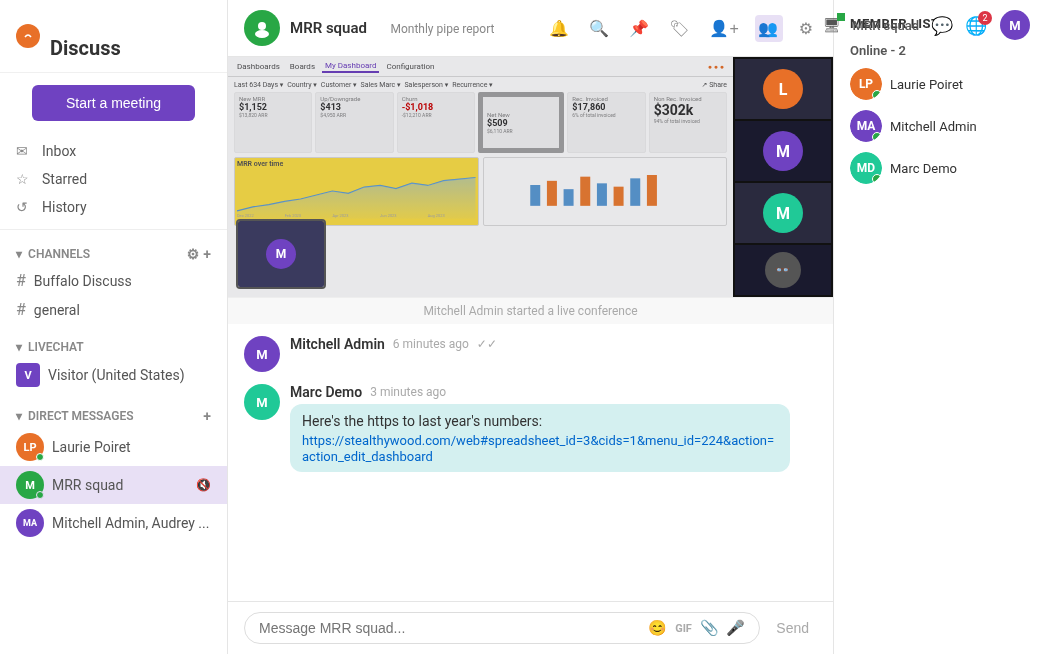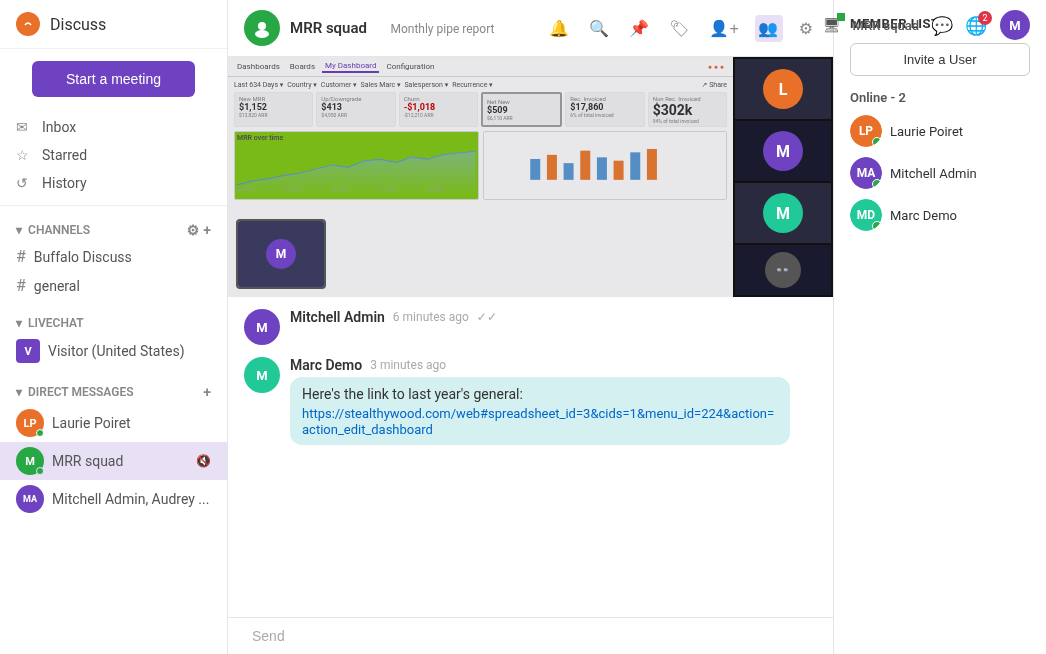--- a/index.html
+++ b/index.html
@@ -2,21 +2,21 @@
 <html><head>
   <meta charset="utf-8">
   <style>
     * { box-sizing: border-box; margin: 0; padding: 0; }
     body { font-family: -apple-system, BlinkMacSystemFont, 'Segoe UI', Roboto, sans-serif; font-size: 14px; background: #fff; display: flex; height: 654px; width: 1046px; overflow: hidden; }
 
     
     .sidebar { width: 228px; background: #fff; border-right: 1px solid #e5e5e5; display: flex; flex-direction: column; flex-shrink: 0; }
     .sidebar-header { padding: 12px 16px; display: flex; align-items: center; gap: 10px; border-bottom: 1px solid #f0f0f0; }
     .sidebar-logo { width: 24px; height: 24px; background: #e87028; border-radius: 50%; display: flex; align-items: center; justify-content: center; }
-    .sidebar-app-name { font-size: 16px; font-weight: 400; color: #333; }
+    .sidebar-app-name { font-size: 20px; font-weight: 700; color: #333; margin-top: 24px; }
     .start-meeting-btn { margin: 12px 32px; background: #6f42c1; color: #fff; border: none; border-radius: 6px; padding: 10px 16px; font-size: 14px; font-weight: 500; cursor: pointer; text-align: center; }
     .sidebar-nav { padding: 4px 0; }
     .sidebar-nav-item { display: flex; align-items: center; gap: 10px; padding: 6px 16px; cursor: pointer; color: #555; font-size: 14px; }
     .sidebar-nav-item .nav-icon { font-size: 14px; color: #888; width: 16px; }
     .sidebar-section { padding: 8px 0 4px; }
     .sidebar-section-header { display: flex; align-items: center; justify-content: space-between; padding: 4px 16px; color: #888; font-size: 12px; font-weight: 600; text-transform: uppercase; }
     .sidebar-section-header-left { display: flex; align-items: center; gap: 6px; cursor: pointer; }
     .sidebar-section-header .actions { display: flex; gap: 4px; }
     .sidebar-section-header .actions span { cursor: pointer; font-size: 14px; color: #888; }
     .sidebar-channel-item { display: flex; align-items: center; gap: 8px; padding: 5px 16px; cursor: pointer; color: #555; font-size: 14px; }
@@ -253,39 +253,39 @@
             <div style="flex:1;background:#f5f5f5;border:1px solid #eee;border-radius:2px;padding:2px 4px;">
               <div style="font-size:6px;color:#888;">Up/Downgrade</div>
               <div style="font-size:9px;font-weight:700;color:#333;">$413</div>
               <div style="font-size:5px;color:#888;">$4,950 ARR</div>
             </div>
             <div style="flex:1;background:#f5f5f5;border:1px solid #eee;border-radius:2px;padding:2px 4px;">
               <div style="font-size:6px;color:#888;">Churn</div>
               <div style="font-size:9px;font-weight:700;color:#c00;">-$1,018</div>
               <div style="font-size:5px;color:#888;">-$12,210 ARR</div>
             </div>
-            <div style="flex:1;background:#f5f5f5;border:2px solid #a3a3a3;border-radius:2px;padding:4px 4px;">
+            <div style="flex:1;background:#f5f5f5;border:5px solid #a3a3a3;border-radius:2px;padding:14px 4px;">
               <div style="font-size:6px;color:#888;">Net New</div>
               <div style="font-size:9px;font-weight:700;color:#333;">$509</div>
               <div style="font-size:5px;color:#888;">$6,110 ARR</div>
             </div>
             <div style="flex:1;background:#f5f5f5;border:1px solid #eee;border-radius:2px;padding:2px 4px;">
               <div style="font-size:6px;color:#888;">Rec. Invoiced</div>
               <div style="font-size:9px;font-weight:700;color:#333;">$17,860</div>
               <div style="font-size:5px;color:#888;">6% of total invoiced</div>
             </div>
             <div style="flex:1;background:#f5f5f5;border:1px solid #eee;border-radius:2px;padding:2px 4px;">
               <div style="font-size:6px;color:#888;">Non Rec. Invoiced</div>
               <div style="font-size:14px;font-weight:700;color:#333;">$302k</div>
               <div style="font-size:5px;color:#888;">94% of total invoiced</div>
             </div>
           </div>
 
           <div style="display:flex;gap:4px;">
-            <div style="flex:1;border:1px solid #ddd;border-radius:2px;background:#84cc16;padding:2px;">
+            <div style="flex:1;border:1px solid #ddd;border-radius:2px;background:#fde047;padding:2px;">
               <div style="font-size:7px;color:#555;font-weight:600;margin-bottom:2px;">MRR over time</div>
               <svg viewBox="0 0 300 60" width="100%" height="50">
                 <defs>
                   <linearGradient id="chartGrad" x1="0" y1="0" x2="0" y2="1">
                     <stop offset="0%" stop-color="#8bbde8" stop-opacity="0.5"></stop>
                     <stop offset="100%" stop-color="#8bbde8" stop-opacity="0.05"></stop>
                   </linearGradient>
                 </defs>
                 <path d="M0,50 L20,45 L40,42 L60,38 L80,35 L100,30 L120,25 L140,28 L160,20 L180,18 L200,22 L220,15 L240,18 L260,12 L280,10 L300,8" fill="none" stroke="#5b9bd5" stroke-width="1.5"></path>
                 <path d="M0,50 L20,45 L40,42 L60,38 L80,35 L100,30 L120,25 L140,28 L160,20 L180,18 L200,22 L220,15 L240,18 L260,12 L280,10 L300,8 L300,60 L0,60Z" fill="url(#chartGrad)"></path>
@@ -328,20 +328,23 @@
       </div>
       <div class="video-thumb" style="background:#2a2a3e;display:flex;align-items:center;justify-content:center;">
         <div style="width:40px;height:40px;border-radius:50%;background:#20c997;display:flex;align-items:center;justify-content:center;color:#fff;font-size:16px;font-weight:700;">M</div>
       </div>
       <div class="video-thumb" style="background:#1a1a2e;display:flex;align-items:center;justify-content:center;max-height:50px;">
         <div style="width:36px;height:36px;border-radius:50%;background:#555;display:flex;align-items:center;justify-content:center;color:#fff;font-size:12px;">👓</div>
       </div>
     </div>
   </div>
 
+  <div class="conference-notice">
+    <span>Mitchell Admin started a live conference</span>
+  </div>
 
   <div class="messages-area">
 
     <div class="message">
       <div style="position:relative;width:36px;height:36px;flex-shrink:0;">
         <div class="msg-avatar-inner av-purple" style="width:36px;height:36px;border-radius:50%;">
           <span style="font-size:13px;">M</span>
         </div>
       </div>
       <div class="msg-body">
@@ -358,35 +361,41 @@
         <div class="msg-avatar-inner av-teal" style="width:36px;height:36px;border-radius:50%;">
           <span style="font-size:13px;">M</span>
         </div>
       </div>
       <div class="msg-body">
         <div class="msg-header">
           <span class="msg-name">Marc Demo</span>
           <span class="msg-time">3 minutes ago</span>
         </div>
         <div class="msg-bubble teal">
-          <div class="msg-text">Here's the link to last year's general:</div>
+          <div class="msg-text">Here's the https to last year's numbers:</div>
           <a class="msg-link" href="#">https://stealthywood.com/web#spreadsheet_id=3&amp;cids=1&amp;menu_id=224&amp;action=action_edit_dashboard</a>
         </div>
       </div>
     </div>
   </div>
 
   <div class="input-area">
+    <div class="msg-input-wrapper">
+      <input class="msg-input" type="text" placeholder="Message MRR squad..." style="">
+      <span class="input-icon" title="Emoji">😊</span>
+      <span class="input-icon" title="GIF" style="font-size:11px;font-weight:700;color:#aaa;">GIF</span>
+      <span class="input-icon" title="Attach">📎</span>
+      <span class="input-icon" title="Voice">🎤</span>
+    </div>
     <button class="send-btn">Send</button>
   </div>
 </div>
 
 <div class="right-panel">
   <div class="panel-title">MEMBER LIST</div>
-  <button class="invite-btn">Invite a User</button>
   <div class="online-label">Online - 2</div>
 
   <div class="member-item">
     <div class="member-avatar">
       <div class="member-avatar-inner av-orange">LP</div>
       <div class="member-status"></div>
     </div>
     <span class="member-name">Laurie Poiret</span>
   </div>
 

